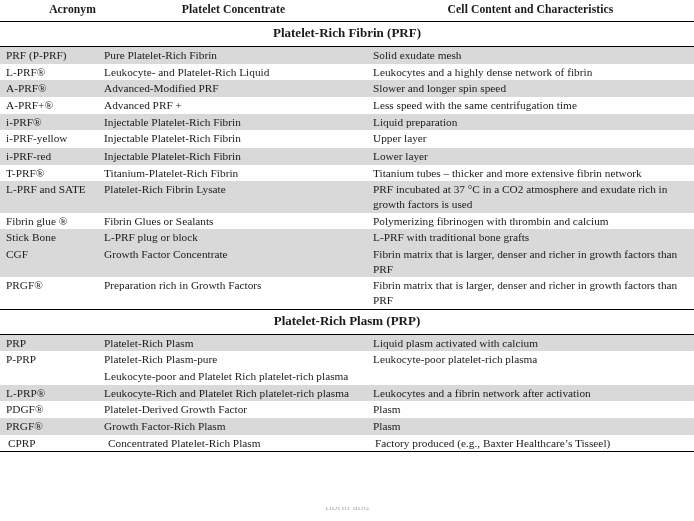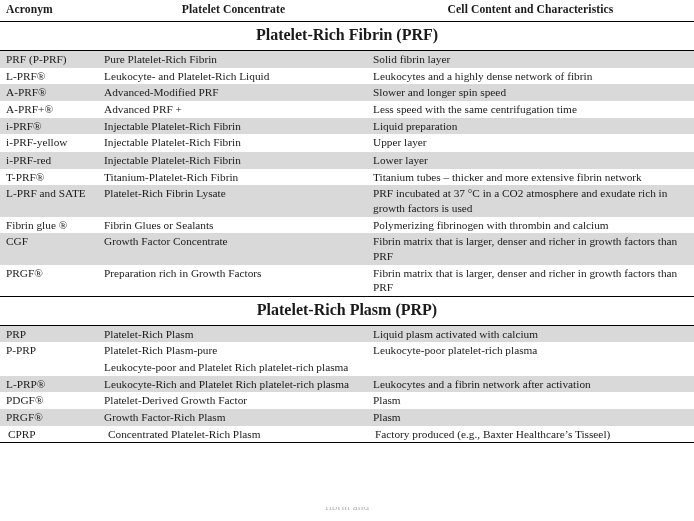--- a/index.html
+++ b/index.html
@@ -33,25 +33,25 @@
 
   thead th {
     font-weight: bold;
     font-size: 11.6px;
     text-align: center;
     padding: 2px 4px 4px 4px;
     border-bottom: 1.6px solid #000000;
     vertical-align: bottom;
     letter-spacing: 0.1px;
   }
-  thead th.h-acronym { text-align: left; padding-left: 6px; }
+  thead th.h-acronym { text-align: right; padding-left: 6px; }
 
   tr.section-row td {
     font-weight: bold;
-    font-size: 16px;
+    font-size: 13px;
     text-align: center;
     padding: 3px 4px 4px 4px;
     border-bottom: 1.6px solid #000000;
     background: #ffffff;
   }
   tr.section-row.with-top td {
     border-top: 1.6px solid #000000;
   }
 
   tbody td {
@@ -109,21 +109,21 @@
     </thead>
 
     <tbody>
       <tr class="section-row">
         <td colspan="3">Platelet-Rich Fibrin (PRF)</td>
       </tr>
 
       <tr class="shade">
         <td class="col1">PRF (P-PRF)</td>
         <td class="col2">Pure Platelet-Rich Fibrin</td>
-        <td class="col3">Solid fibrin layer</td>
+        <td class="col3">Solid exudate mesh</td>
       </tr>
       <tr>
         <td class="col1">L-PRF®</td>
         <td class="col2">Leukocyte- and Platelet-Rich Liquid</td>
         <td class="col3">Leukocytes and a highly dense network of fibrin</td>
       </tr>
       <tr class="shade">
         <td class="col1">A-PRF®</td>
         <td class="col2">Advanced-Modified PRF</td>
         <td class="col3">Slower and longer spin speed</td>
@@ -156,20 +156,25 @@
       <tr class="shade">
         <td class="col1">L-PRF and SATE</td>
         <td class="col2">Platelet-Rich Fibrin Lysate</td>
         <td class="col3">PRF incubated at 37 °C in a CO2 atmosphere and exudate rich in growth factors is used</td>
       </tr>
       <tr>
         <td class="col1">Fibrin glue ®</td>
         <td class="col2">Fibrin Glues or Sealants</td>
         <td class="col3">Polymerizing fibrinogen with thrombin and calcium</td>
       </tr>
+      <tr class="shade">
+        <td class="col1">Stick Bone</td>
+        <td class="col2">L-PRF plug or block</td>
+        <td class="col3">L-PRF with traditional bone grafts</td>
+      </tr>
       <tr class="shade tall-sm">
         <td class="col1">CGF</td>
         <td class="col2">Growth Factor Concentrate</td>
         <td class="col3">Fibrin matrix that is larger, denser and richer in growth factors than PRF</td>
       </tr>
       <tr class="tall-sm">
         <td class="col1">PRGF®</td>
         <td class="col2">Preparation rich in Growth Factors</td>
         <td class="col3">Fibrin matrix that is larger, denser and richer in growth factors than PRF</td>
       </tr>

